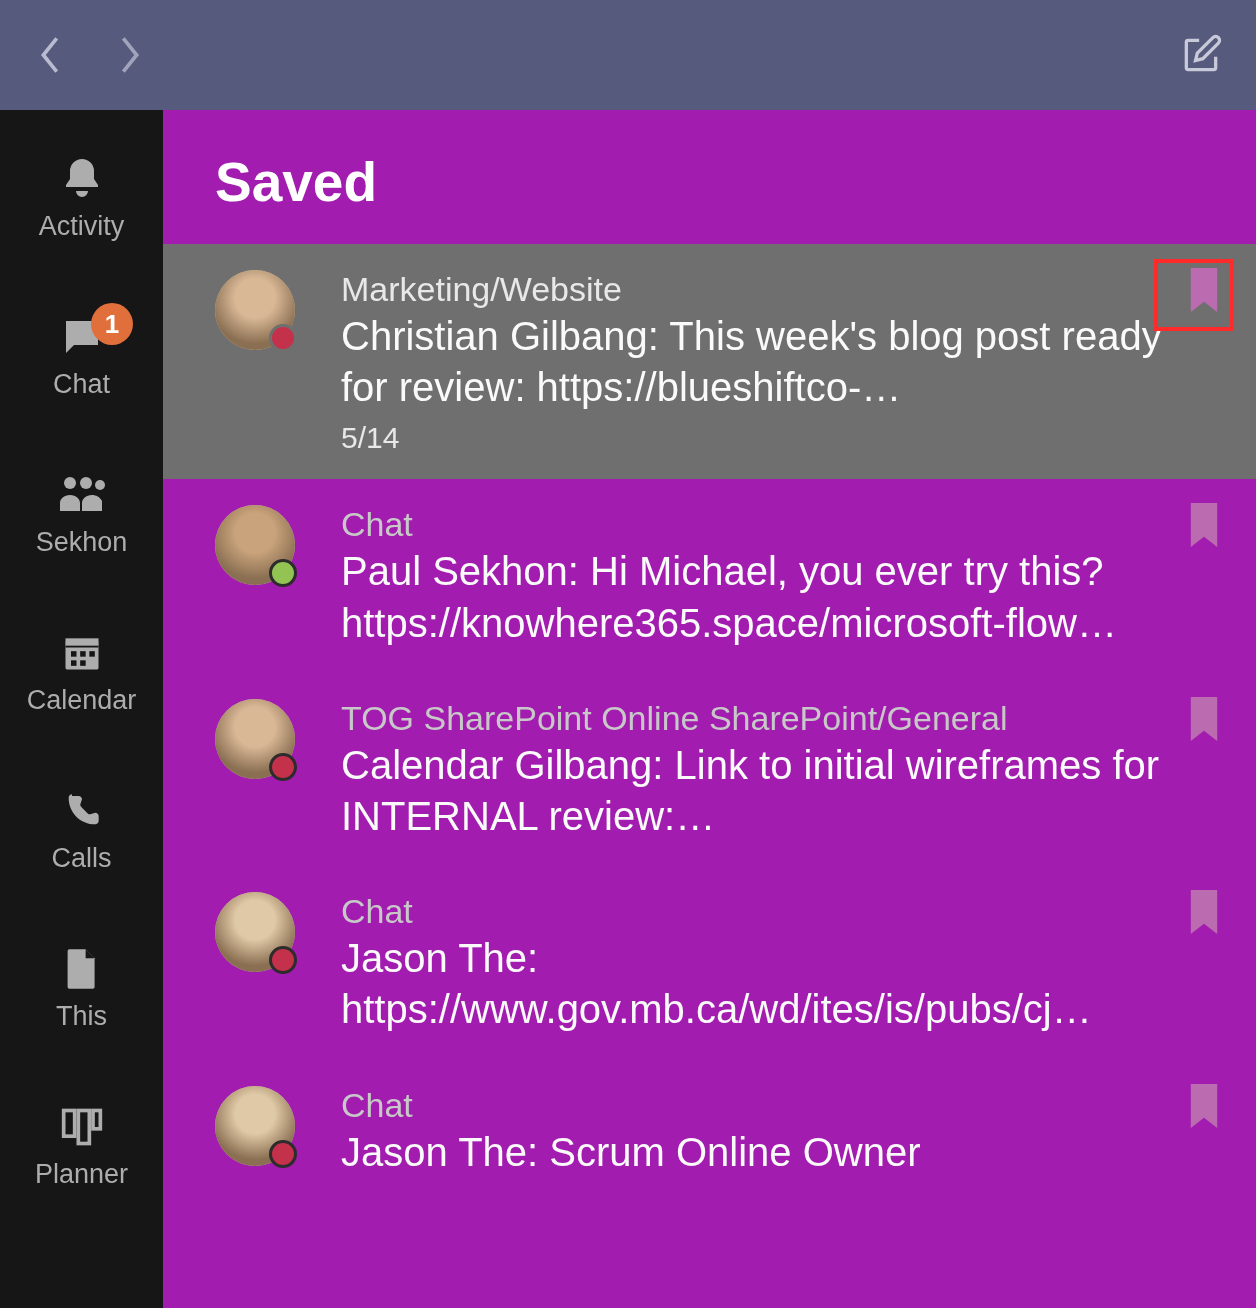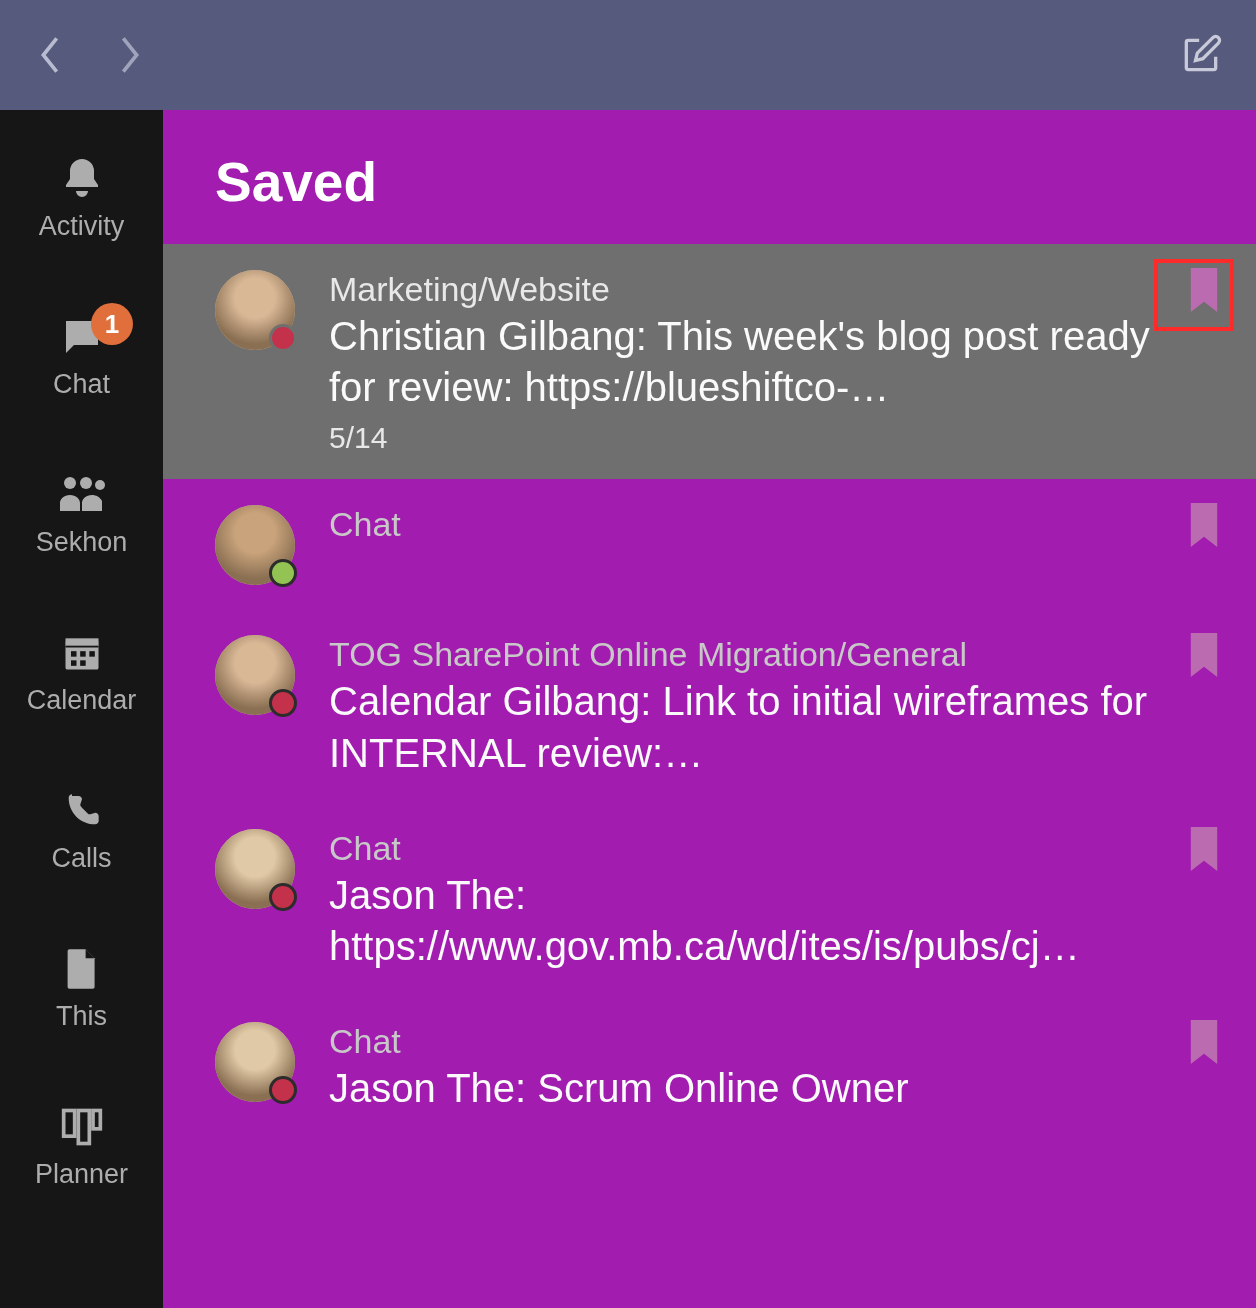--- a/index.html
+++ b/index.html
@@ -54,21 +54,21 @@
       width: 42px; height: 42px;
       display:flex; align-items:center; justify-content:center;
       font-size: 26px; font-weight: 600;
     }
     .content { flex: 1; background: #a21caf; display:flex; flex-direction:column; }
     .content-header { padding: 40px 52px 30px; }
     .page-title { font-size: 55px; font-weight: 700; }
     .list { flex:1; overflow:hidden; }
     .list-item {
       display:flex; padding: 26px 52px 24px;
-      gap: 34px; cursor:pointer; position:relative;
+      gap: 46px; cursor:pointer; position:relative;
       align-items: flex-start;
     }
     .list-item.selected { background: #6f6f6f; }
     .avatar {
       width: 80px; height: 80px; border-radius: 50%;
       background: #c9b99a; flex-shrink:0; position:relative;
       overflow:visible;
     }
     .avatar-img { width:100%; height:100%; border-radius:50%; overflow:hidden; background:#d4c4a8; }
     .presence {
@@ -219,32 +219,33 @@
             </svg></div>
           <div class="bookmark-highlight"></div>
         </div>
         <div class="list-item">
           <div class="avatar">
             <div class="avatar-img" style="background:radial-gradient(circle at 50% 35%, #c9a37b 30%, #8a6f52 70%)"></div>
             <div class="presence available"></div>
           </div>
           <div class="item-body">
             <div class="channel">Chat</div>
+            <div class="message">Paul Sekhon: Hi Michael, you ever try this? https://knowhere365.space/microsoft-flow…</div>
           </div>
           <div class="bookmark"><svg viewBox="0 0 24 30" fill="#bb6bb0">
               <path d="M3 0h18v30l-9-7-9 7V0z"></path>
             </svg></div>
         </div>
         <div class="list-item">
           <div class="avatar">
             <div class="avatar-img" style="background:radial-gradient(circle at 50% 35%, #d9b896 30%, #8a6f52 70%)"></div>
             <div class="presence busy"></div>
           </div>
           <div class="item-body">
-            <div class="channel">TOG SharePoint Online Migration/General</div>
+            <div class="channel">TOG SharePoint Online SharePoint/General</div>
             <div class="message">Calendar Gilbang: Link to initial wireframes for INTERNAL review:…</div>
           </div>
           <div class="bookmark"><svg viewBox="0 0 24 30" fill="#bb6bb0">
               <path d="M3 0h18v30l-9-7-9 7V0z"></path>
             </svg></div>
         </div>
         <div class="list-item">
           <div class="avatar">
             <div class="avatar-img" style="background:radial-gradient(circle at 50% 35%, #e0c9a6 30%, #8a6f52 70%)"></div>
             <div class="presence busy"></div>

